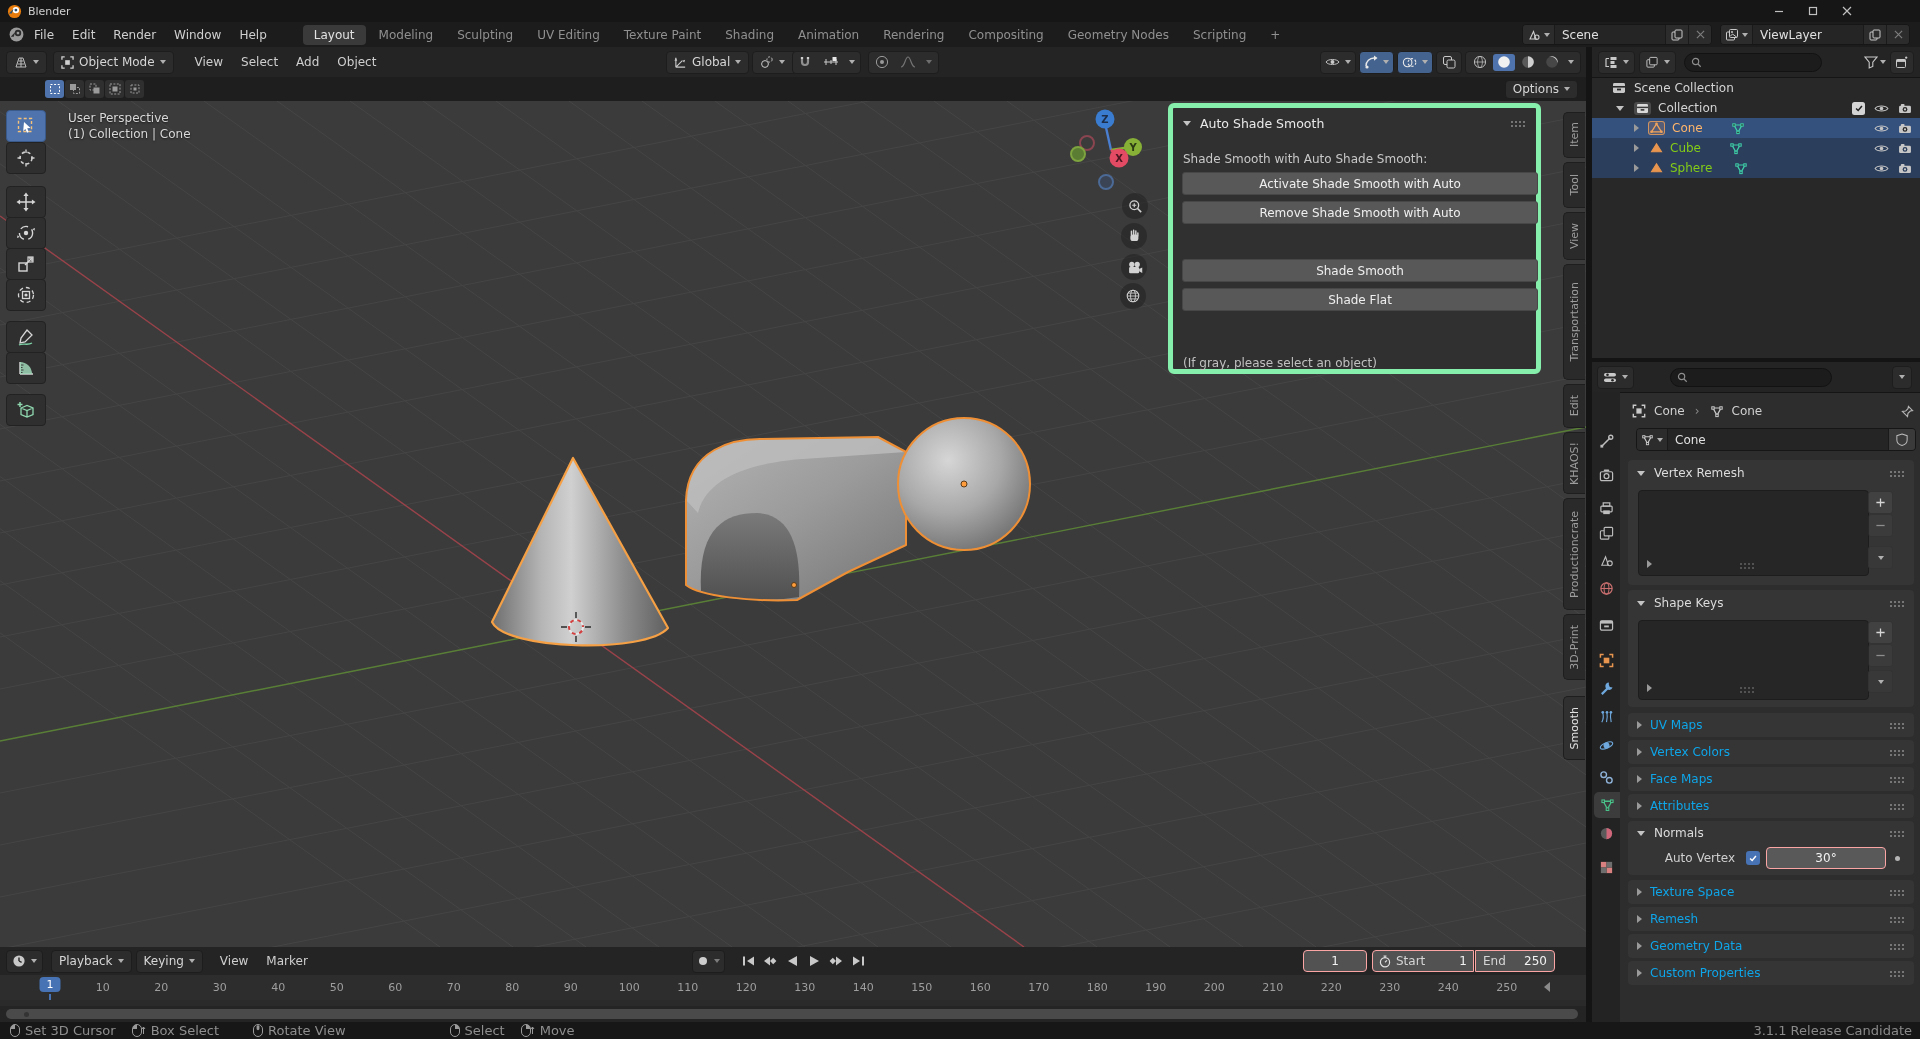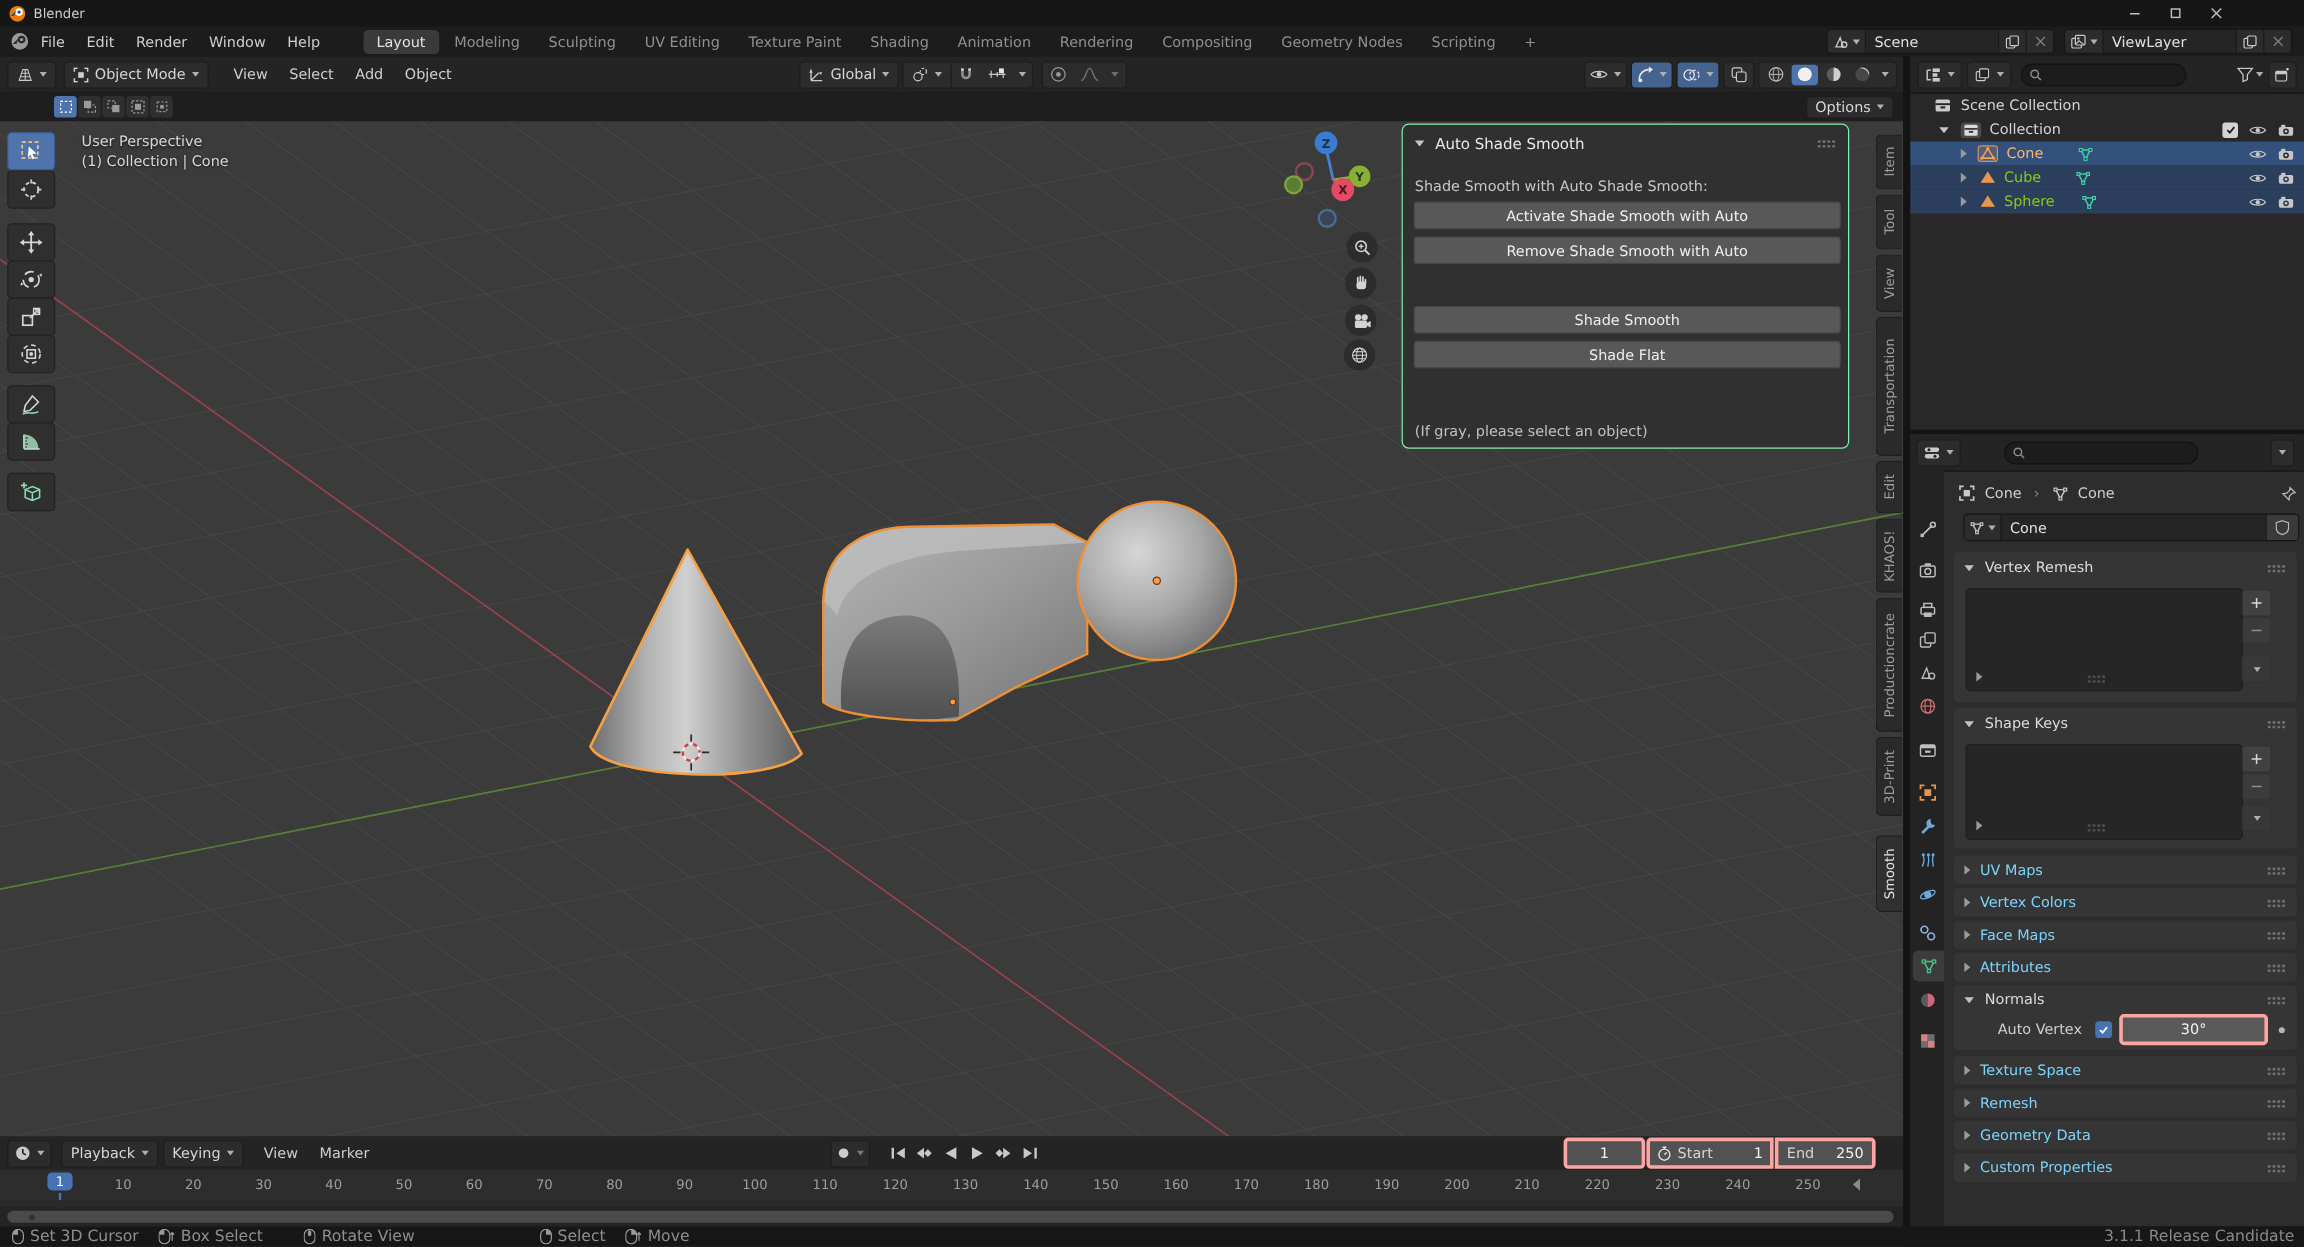--- a/index.html
+++ b/index.html
@@ -32,47 +32,47 @@
   #vp-tools{left:0;top:77px;width:1586px;height:24px;background:#1e1e1e;border-bottom:1px solid #151515}
   .selmode{width:19px;height:18px;border-radius:3px;background:#2f2f2f;margin-right:1px;justify-content:center}
   .selmode.active{background:#4f74ad}
   #viewport{left:0;top:101px;width:1586px;height:1016px;background:#3b3b3b;overflow:hidden}
   
   .tool{position:absolute;left:6px;width:38px;height:30px;background:#2f2f2f;border:1px solid #222;border-radius:4px;display:flex;align-items:center;justify-content:center}
   .tool.active{background:#4f74ad;border-color:#3a5a8c}
   
   .navbtn{position:absolute;width:26px;height:26px;border-radius:50%;background:rgba(32,32,32,.55);display:flex;align-items:center;justify-content:center}
   
-  #npanel{left:1168px;top:2px;width:373px;height:271px;background:rgba(47,47,47,.97);border:1px solid #86efac;border-radius:6px;box-sizing:border-box}
+  #npanel{left:1168px;top:2px;width:373px;height:271px;background:rgba(47,47,47,.97);border:5px solid #86efac;border-radius:6px;box-sizing:border-box}
   .nbtn{position:absolute;left:9px;width:354px;height:21px;background:#585858;border:1px solid #474747;border-radius:3px;color:#efefef;display:flex;align-items:center;justify-content:center}
   .vtab{position:absolute;left:1563px;width:22px;background:#2a2a2a;border:1px solid #1e1e1e;border-right:none;border-radius:5px 0 0 5px;display:flex;align-items:center;justify-content:center;color:#9d9d9d;font-size:11px;box-sizing:border-box}
   .vtab span{writing-mode:vertical-rl;transform:rotate(180deg);white-space:nowrap}
   .vtab.active{background:#303030;color:#e0e0e0}
   
   #rightcol{left:1592px;top:47px;width:328px;height:975px;background:#282828}
   #vdivider{left:1586px;top:47px;width:6px;height:975px;background:#141414}
   .search{background:#1c1c1c;border:1px solid #121212;border-radius:10px;height:17px;display:flex;align-items:center;padding:0 6px;gap:4px}
   .orow{position:absolute;left:0;width:328px;height:20px;display:flex;align-items:center}
   .o-orange{color:#84cc16}
   
   #props{position:absolute;left:0;top:315px;width:328px;height:660px;background:#2d2d2d}
   #pstrip{position:absolute;left:0;top:30px;width:28px;height:630px;background:#232323}
   .ptab{position:absolute;left:0;width:28px;height:26px;display:flex;align-items:center;justify-content:center}
   .ptab.active{background:#3c3c3c;border-radius:5px 0 0 5px;margin-left:2px;width:26px}
-  .prow{position:absolute;left:36px;width:286px;height:24px;background:#353535;border-radius:4px;display:flex;align-items:center;padding:0 9px;box-sizing:border-box;color:#7dd3fc}
+  .prow{position:absolute;left:36px;width:286px;height:24px;background:#353535;border-radius:4px;display:flex;align-items:center;padding:0 9px;box-sizing:border-box;color:#0ea5e9}
   .prow .lbl{flex:1;margin-left:8px}
   .pblock{position:absolute;left:36px;width:286px;background:#353535;border-radius:4px;box-sizing:border-box}
   .listbox{position:absolute;left:10px;width:229px;background:#262626;border:1px solid #1d1d1d;border-radius:4px}
   .sqbtn{position:absolute;left:240px;width:23px;height:21px;background:#414141;border:1px solid #333;border-radius:3px;display:flex;align-items:center;justify-content:center;color:#d0d0d0}
   
   #timeline{left:0;top:947px;width:1586px;height:75px;background:#2b2b2b}
   #tl-header{position:absolute;left:0;top:0;width:1586px;height:28px;background:#242424;border-bottom:1px solid #161616;display:flex;align-items:center}
   .tick{position:absolute;top:6px;transform:translateX(-50%);font-size:11px;color:#9e9e9e}
   .tbtn{width:22px;height:20px;display:flex;align-items:center;justify-content:center}
-  .valfield{background:#525252;border:3px solid #fca5a5;border-radius:4px;height:20px;color:#f2f2f2;display:flex;align-items:center;justify-content:center}
+  .valfield{background:#525252;border:1px solid #fca5a5;border-radius:4px;height:20px;color:#f2f2f2;display:flex;align-items:center;justify-content:center}
   #statusbar{left:0;top:1022px;width:1920px;height:17px;background:#171717;color:#8f8f8f;font-size:13px;display:flex;align-items:center}
   .sitem{display:flex;align-items:center;gap:5px;margin-right:16px}
 </style>
 </head>
 <body>
 
 <div id="app">
 
   <div id="titlebar" class="abs flex">
     <span style="margin-left:7px">

